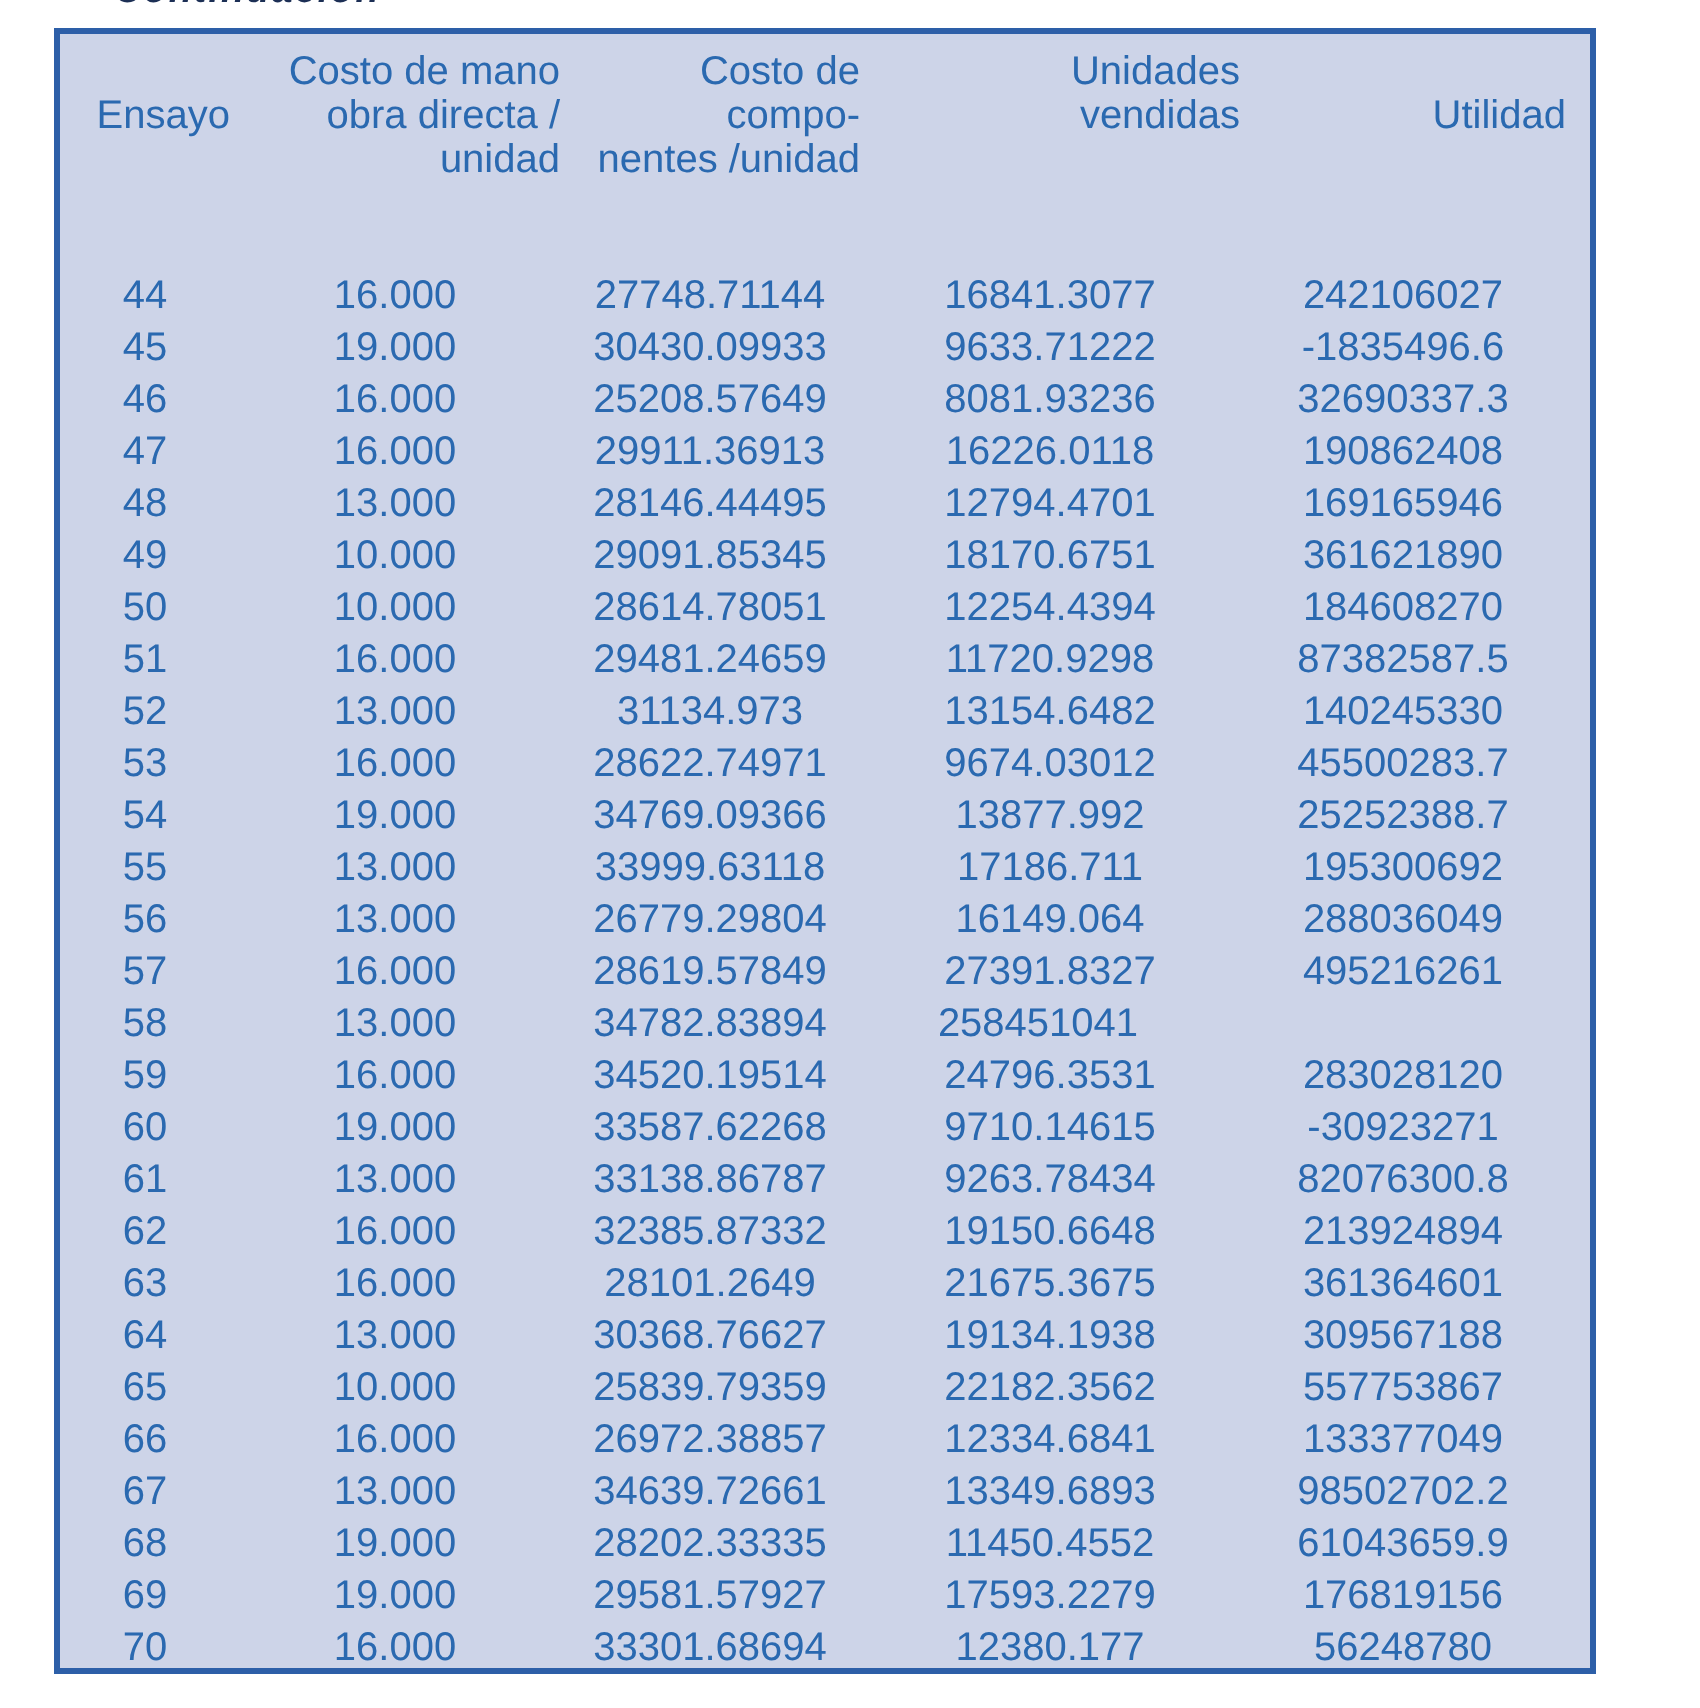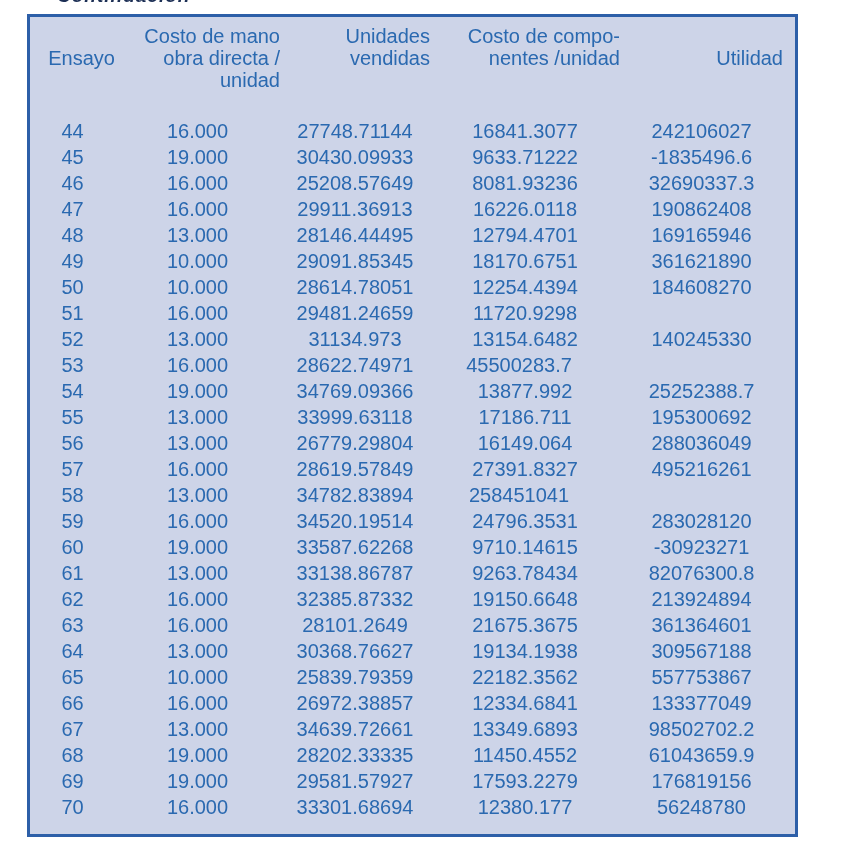--- a/index.html
+++ b/index.html
@@ -42,21 +42,21 @@
     color:var(--text);
     font-size:20px;
     line-height:22px;
   }
   .th{
     text-align:right;
     white-space:pre-line;
   }
   .th-pad{padding-top:22px;}
   .c5pad{padding-right:12px;}
-  .tbody{margin-top:27px;}
+  .tbody{margin-top:44px;}
   .tr{
     height:26px;
     align-items:center;
     color:var(--text);
     font-size:20px;
   }
   .td{text-align:center;white-space:nowrap;}
 </style>
 </head>
 <body>
@@ -64,24 +64,24 @@
 <div class="cont-clip">
   <span>Continuación</span>
 </div>
 
 <div class="panel">
   <div class="thead">
     <div class="th th-pad">Ensayo</div>
     <div class="th">Costo de mano
 obra directa /
 unidad</div>
+    <div class="th">Costo de compo-
+nentes /unidad</div>
     <div class="th">Unidades
 vendidas</div>
-    <div class="th">Costo de compo-
-nentes /unidad</div>
     <div class="th th-pad c5pad">Utilidad</div>
   </div>
   <div class="tbody">
   <div class="tr">
     <div class="td">44</div>
     <div class="td">16.000</div>
     <div class="td">27748.71144</div>
     <div class="td">16841.3077</div>
     <div class="td c5pad">242106027</div>
   </div>
@@ -132,34 +132,36 @@
     <div class="td">28614.78051</div>
     <div class="td">12254.4394</div>
     <div class="td c5pad">184608270</div>
   </div>
 
   <div class="tr">
     <div class="td">51</div>
     <div class="td">16.000</div>
     <div class="td">29481.24659</div>
     <div class="td">11720.9298</div>
+    <div class="td c5pad">87382587.5</div>
   </div>
 
   <div class="tr">
     <div class="td">52</div>
     <div class="td">13.000</div>
     <div class="td">31134.973</div>
     <div class="td">13154.6482</div>
     <div class="td c5pad">140245330</div>
   </div>
 
   <div class="tr">
     <div class="td">53</div>
     <div class="td">16.000</div>
     <div class="td">28622.74971</div>
+    <div class="td">9674.03012</div>
     <div class="td c5pad">45500283.7</div>
   </div>
 
   <div class="tr">
     <div class="td">54</div>
     <div class="td">19.000</div>
     <div class="td">34769.09366</div>
     <div class="td">13877.992</div>
     <div class="td c5pad">25252388.7</div>
   </div>

